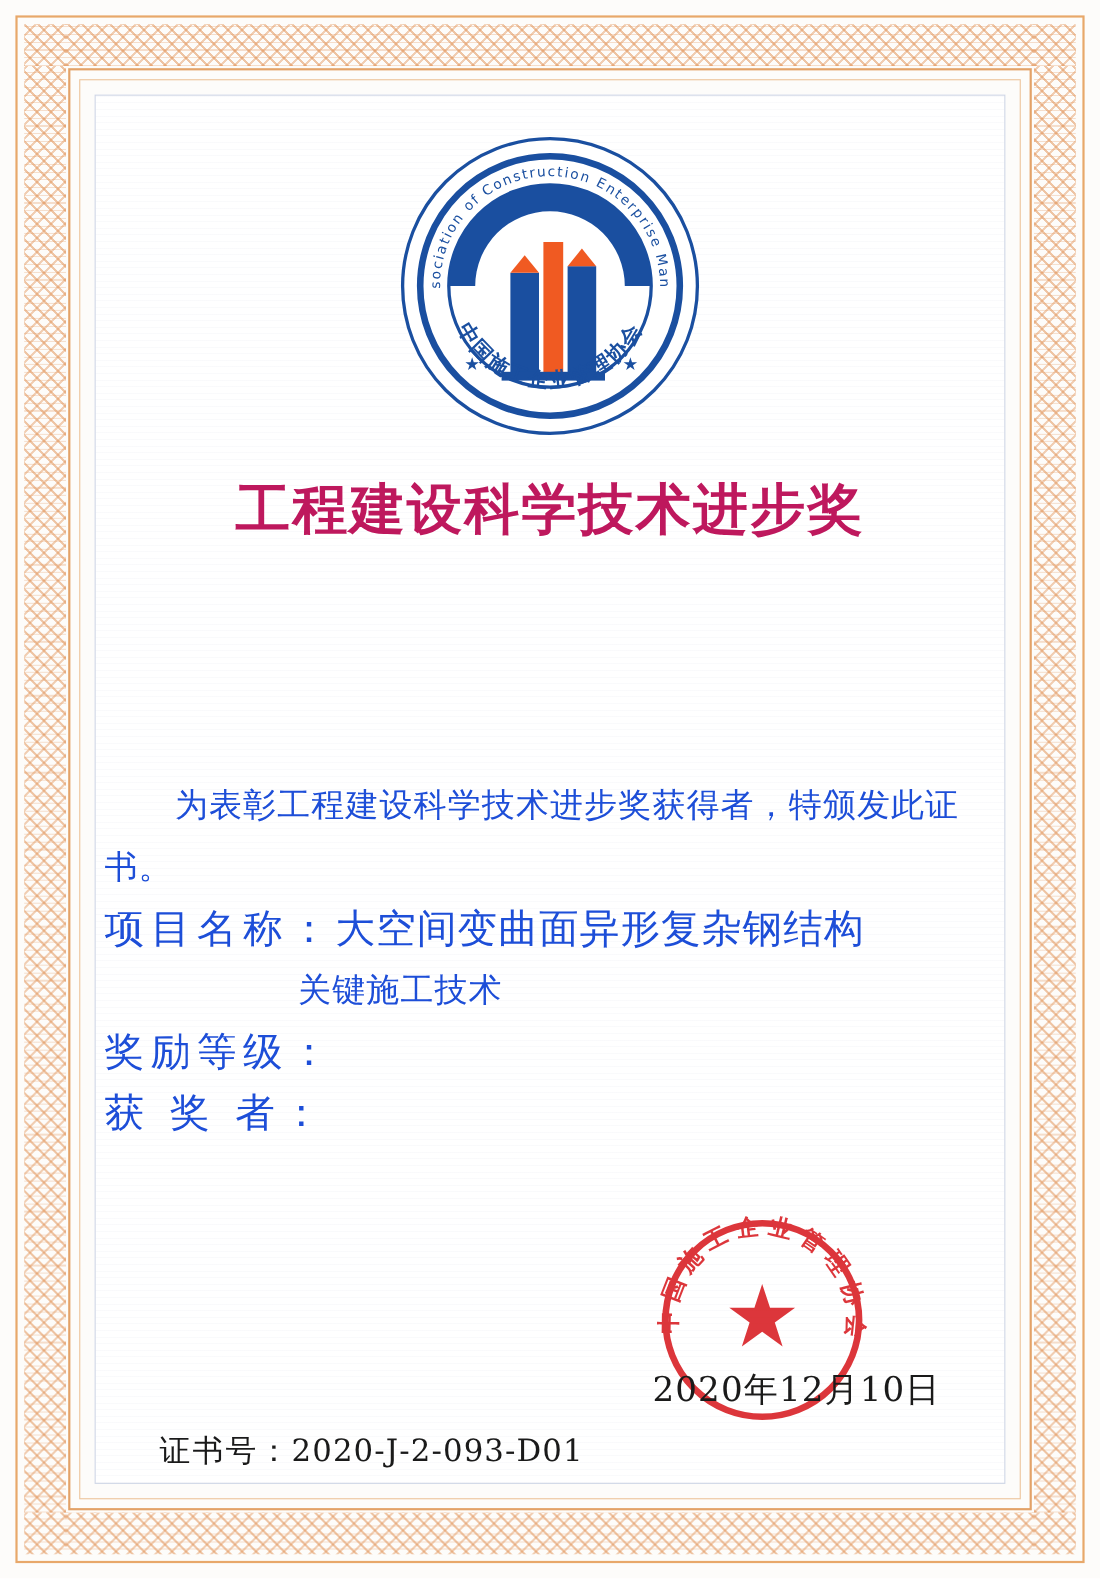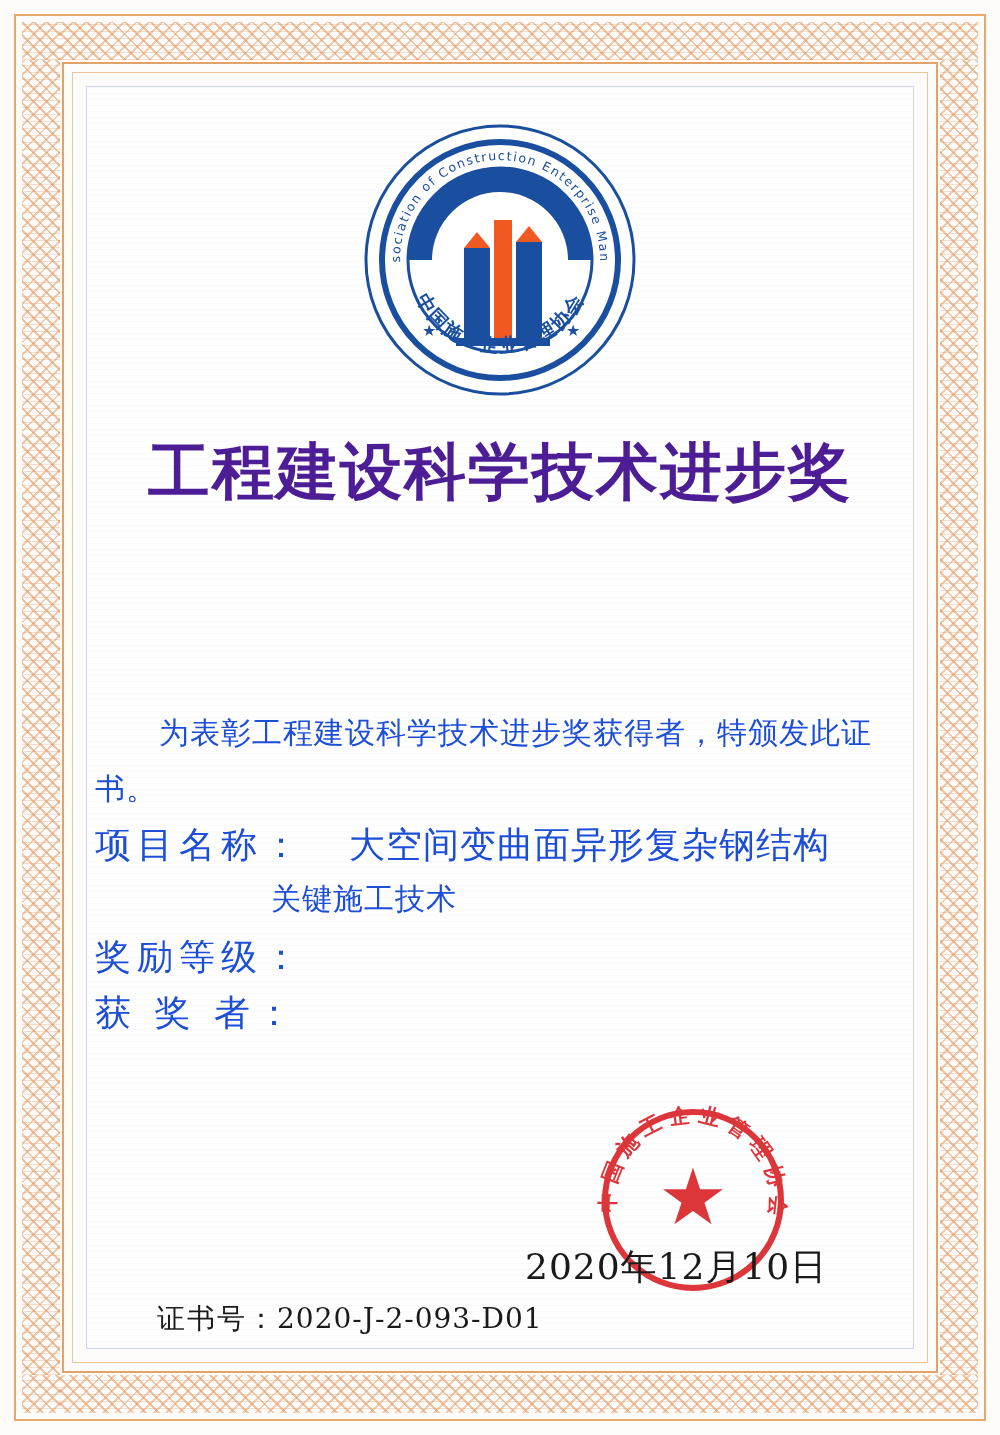--- a/index.html
+++ b/index.html
@@ -122,23 +122,23 @@
 
   
   .title-main {
     position: absolute;
     top: 335px;
     left: 0;
     width: 810px;
     text-align: center;
     font-family: "DejaVu Sans", sans-serif;
     font-weight: bold;
-    font-size: 62px;
+    font-size: 50px;
     letter-spacing: 2px;
-    color: #4c1d95;
+    color: #be185d;
     white-space: nowrap;
   }
   .title-sub {
     position: absolute;
     top: 425px;
     left: 0;
     width: 810px;
     text-align: center;
     font-family: "DejaVu Sans", sans-serif;
     font-weight: bold;
@@ -172,55 +172,54 @@
     letter-spacing: 1px;
   }
   .field-label {
     flex: 0 0 auto;
     white-space: nowrap;
     letter-spacing: 6px;
   }
   .field-value {
     flex: 1 1 auto;
     letter-spacing: 1px;
-    margin-left: 44px;
   }
   .field-value-indent {
     padding-left: 176px;
     font-size: 30px;
     line-height: 56px;
     letter-spacing: 1px;
-    font-family: Liberation Mono, monospace;
   }
 
   
   .seal {
     position: absolute;
     left: 498px;
     top: 1005px;
     width: 200px;
     height: 200px;
   }
 
   
   .date {
     position: absolute;
     left: 430px;
     top: 1148px;
     width: 330px;
+    text-align: right;
     font-family: "DejaVu Serif", serif;
-    font-size: 36px;
+    font-size: 31px;
     color: #1a1a1a;
     letter-spacing: 1px;
   }
 
   
   .cert-no {
     position: absolute;
-    left: 62px;
+    left: 50px;
     top: 1205px;
     font-family: "DejaVu Serif", serif;
     font-size: 28px;
     color: #1a1a1a;
     letter-spacing: 1px;
     white-space: nowrap;
   }
   .cert-no-label {
     letter-spacing: 2px;
   }

